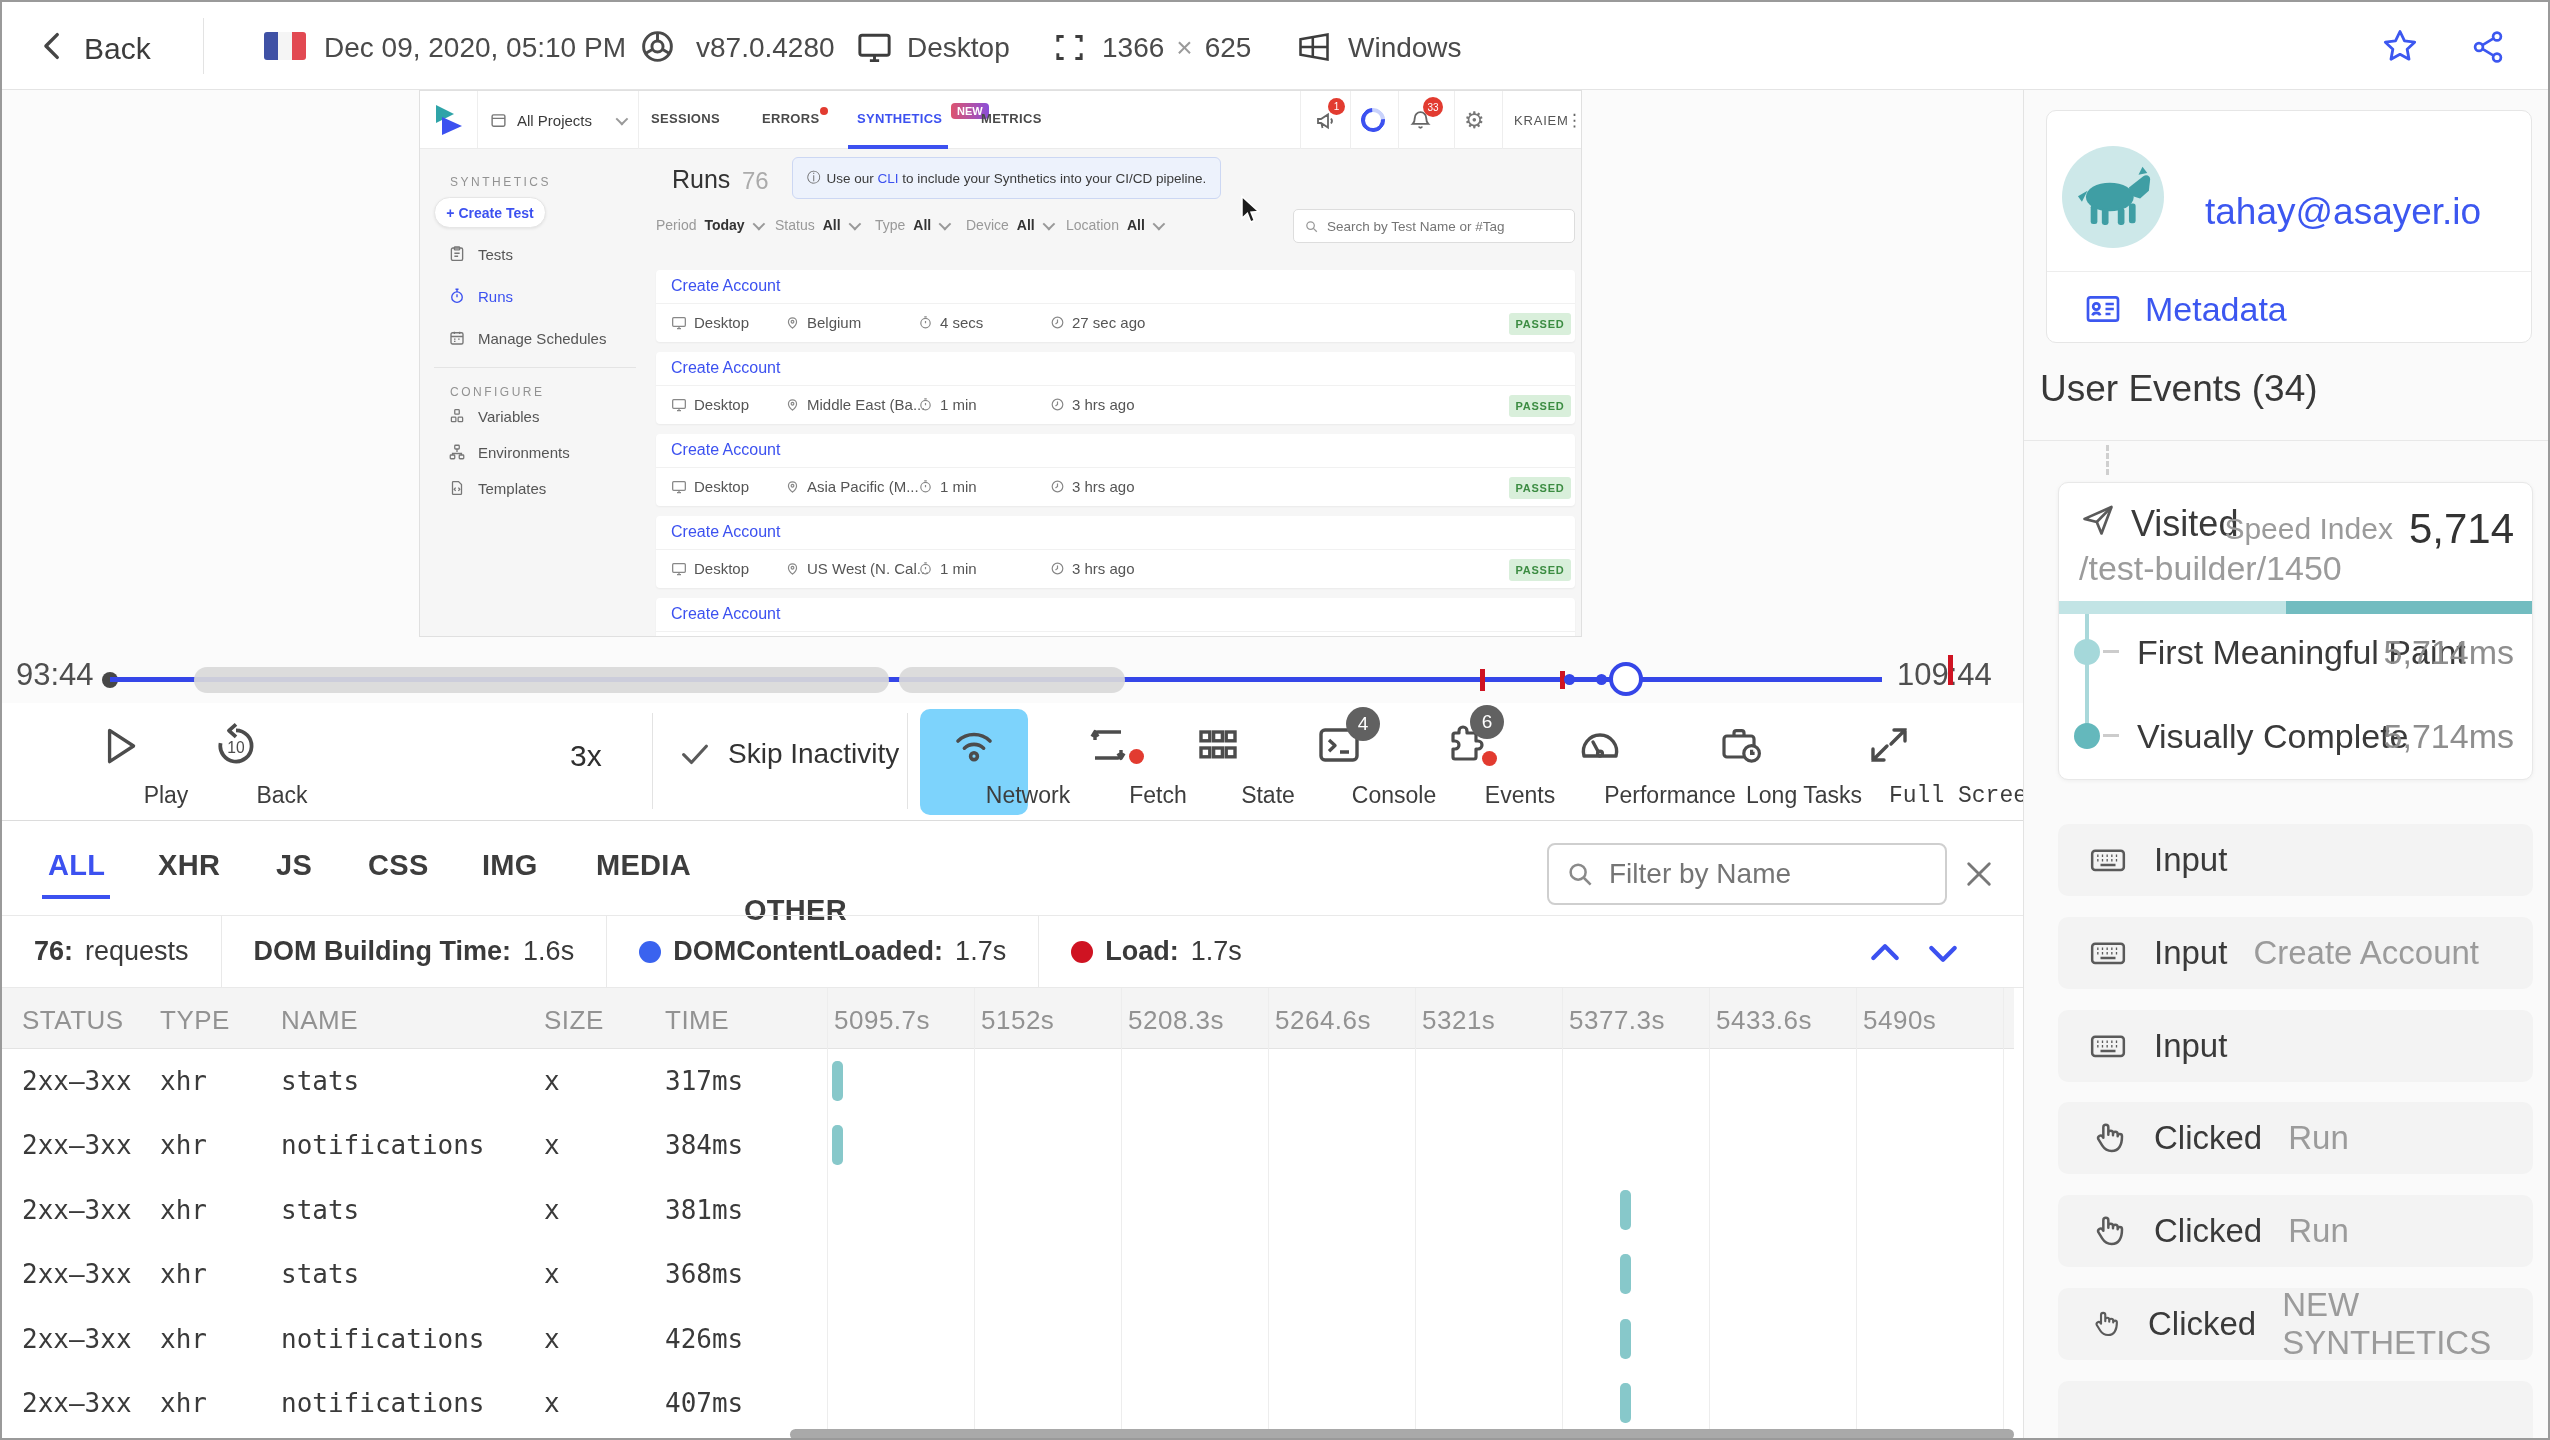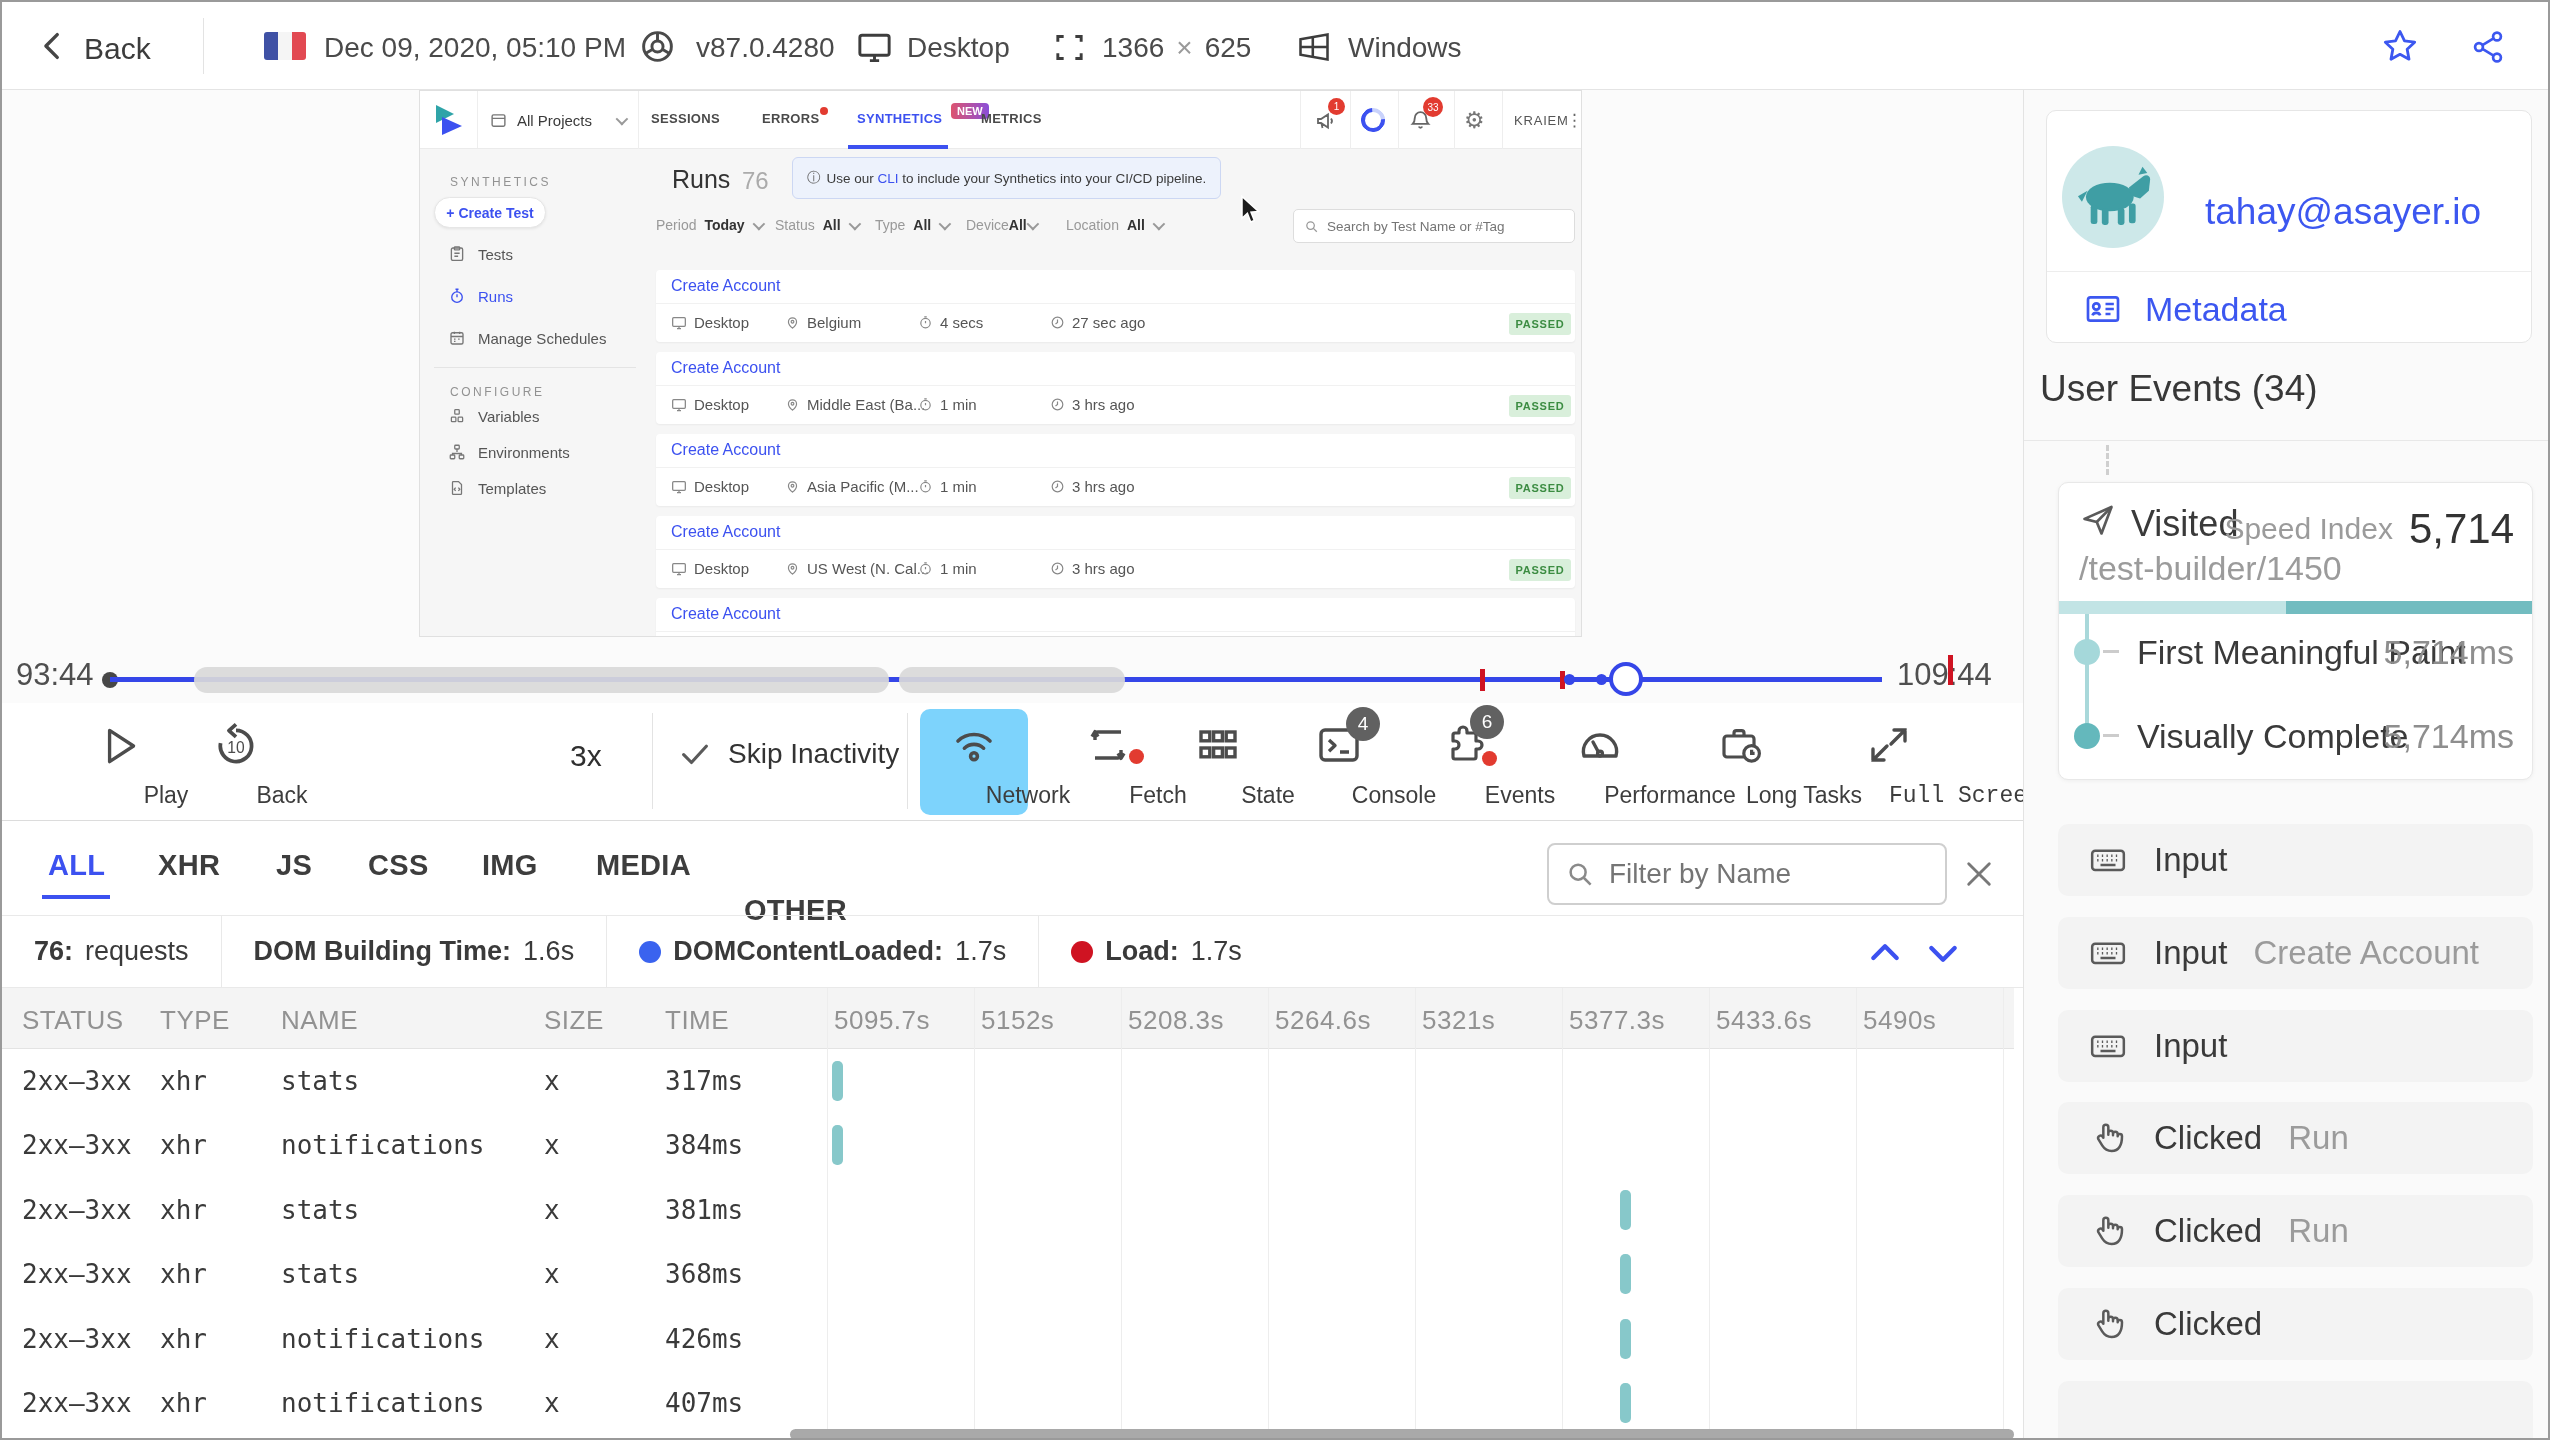--- a/index.html
+++ b/index.html
@@ -281,21 +281,21 @@
         <div class="abs flex" style="left:355px;top:68px;gap:8px;">
           <span class="fltlab">Status</span>
           <span class="fltval">All</span>
           <span class="caret"></span>
         </div>
         <div class="abs flex" style="left:455px;top:68px;gap:8px;">
           <span class="fltlab">Type</span>
           <span class="fltval">All</span>
           <span class="caret"></span>
         </div>
-        <div class="abs flex" style="left:546px;top:68px;">
+        <div class="abs flex" style="left:546px;top:68px;gap:8px;">
           <span class="fltlab">Device</span>
           <span class="fltval">All</span>
           <span class="caret"></span>
         </div>
         <div class="abs flex" style="left:646px;top:68px;gap:8px;">
           <span class="fltlab">Location</span>
           <span class="fltval">All</span>
           <span class="caret"></span>
         </div>
         <div class="abs flex" style="left:873px;top:60px;width:282px;height:34px;background:#fff;border:1px solid #ddd;border-radius:5px;padding:0 10px;gap:8px;">
@@ -818,17 +818,18 @@
           <path d="M9.2 11.8 V5.6 a1.5 1.5 0 0 1 3 0 V10 m0 -1 a1.4 1.4 0 0 1 2.8 0 v1.4 m0 -.7 a1.4 1.4 0 0 1 2.8 0 v1 m0 .2 a1.3 1.3 0 0 1 2.6 0 c0 2.8 -.4 4.8 -1.5 6.5 -.9 1.4 -2.4 2.4 -4.7 2.4 -2.8 0 -4.2 -1 -5.6 -3.2 l-2.4 -3.9 a1.5 1.5 0 0 1 2.5 -1.6 l.5 .7"></path>
         </svg>
       <span class="elab">Clicked</span>
         <span class="edet">Run</span>
     </div>
     <div class="evitem" style="top:1198px;">
       <svg width="40" height="40" viewBox="0 0 24 24" fill="none" stroke="#5a5a5a" stroke-width="1.5" stroke-linecap="round" stroke-linejoin="round">
           <path d="M9.2 11.8 V5.6 a1.5 1.5 0 0 1 3 0 V10 m0 -1 a1.4 1.4 0 0 1 2.8 0 v1.4 m0 -.7 a1.4 1.4 0 0 1 2.8 0 v1 m0 .2 a1.3 1.3 0 0 1 2.6 0 c0 2.8 -.4 4.8 -1.5 6.5 -.9 1.4 -2.4 2.4 -4.7 2.4 -2.8 0 -4.2 -1 -5.6 -3.2 l-2.4 -3.9 a1.5 1.5 0 0 1 2.5 -1.6 l.5 .7"></path>
         </svg>
       <span class="elab">Clicked</span>
+        <span class="edet">NEW SYNTHETICS</span>
     </div>
     <div class="evitem" style="top:1291px;"></div>
   </div>
 
 </div>
 
 </body></html>

